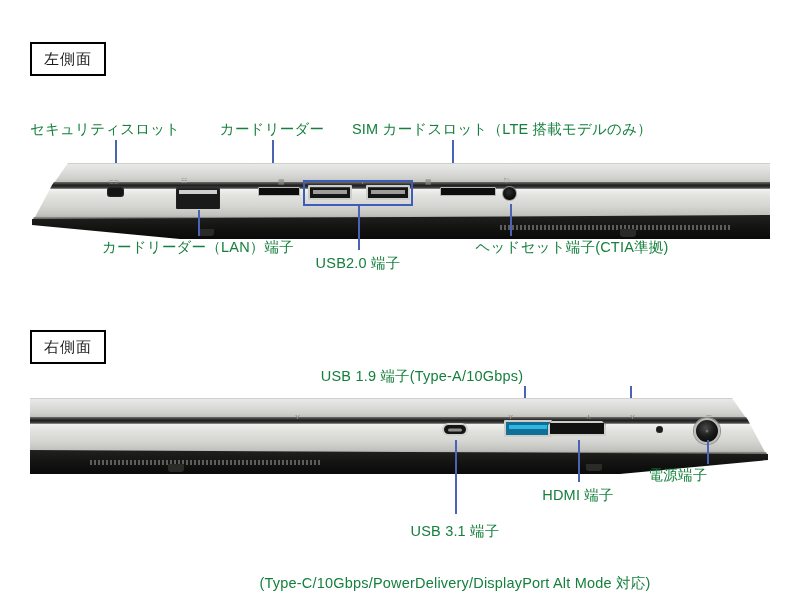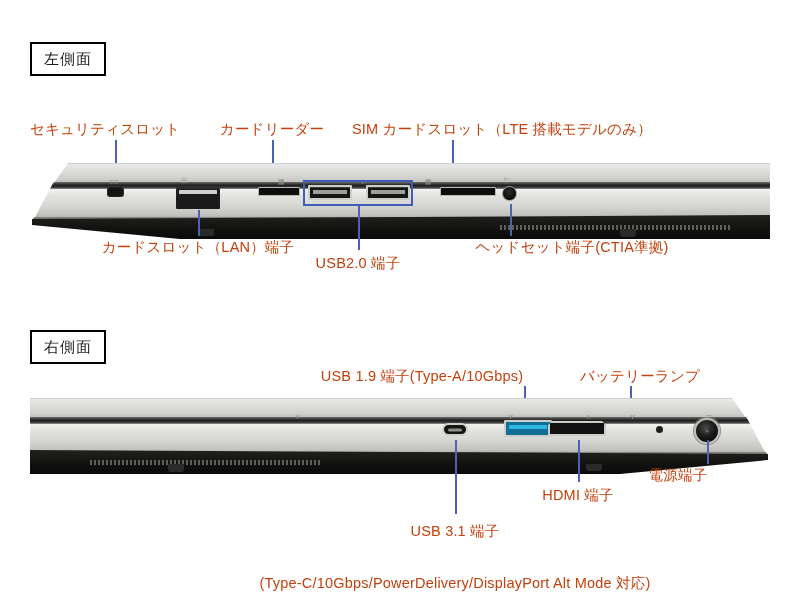--- a/index.html
+++ b/index.html
@@ -24,21 +24,21 @@
     padding:7px 12px 8px 12px;
     letter-spacing:1px;
     white-space:nowrap;
   }
 
   
   .label{
     position:absolute;
     font-size:14.5px;
     line-height:1.35;
-    color:#c2410c;
+    color:#15803d;
     white-space:nowrap;
     letter-spacing:.2px;
   }
   .label.center{transform:translateX(-50%);text-align:center;}
 
   
   .leader{
     position:absolute;
     width:2px;
     background:#4a63b5;
@@ -231,31 +231,30 @@
     <div class="glyph" style="left:474px;top:14px;">⎋</div>
     <div class="port port-jack" style="left:472px;top:23px;width:15px;height:15px;"></div>
   </div>
 
   <div class="hl-box" style="left:303px;top:180px;width:110px;height:26px;"></div>
 
   <div class="leader" style="left:198px;top:210px;height:26px;"></div>
   <div class="leader" style="left:358px;top:206px;height:44px;"></div>
   <div class="leader" style="left:510px;top:204px;height:32px;"></div>
 
-  <div class="label center" style="left:198px;top:238px;">カードスロット（LAN）端子</div>
+  <div class="label center" style="left:198px;top:238px;">カードリーダー（LAN）端子</div>
 
   <div class="label center" style="left:358px;top:254px;text-align:center;">USB2.0 端子</div>
 
   <div class="label center" style="left:572px;top:238px;">ヘッドセット端子(CTIA準拠)</div>
 
   <div class="section-box" style="left:30px;top:330px;">右側面</div>
 
   <div class="label center" style="left:422px;top:367px;">USB 1.9 端子(Type-A/10Gbps)</div>
 
-  <div class="label center" style="left:640px;top:367px;">バッテリーランプ</div>
 
   <div class="leader" style="left:524px;top:386px;height:40px;"></div>
   <div class="leader" style="left:630px;top:386px;height:40px;"></div>
 
   <div class="laptop" style="left:30px;top:398px;width:740px;height:78px;">
 
     <div class="lid" style="clip-path:polygon(0 0,702px 0,716px 20px,0 20px);"></div>
     <div class="lid-edge" style="clip-path:polygon(0 0,716px 0,718px 3px,0 3px);"></div>
     <div class="gap" style="clip-path:polygon(0 0,718px 0,720px 4px,0 4px);"></div>
 

